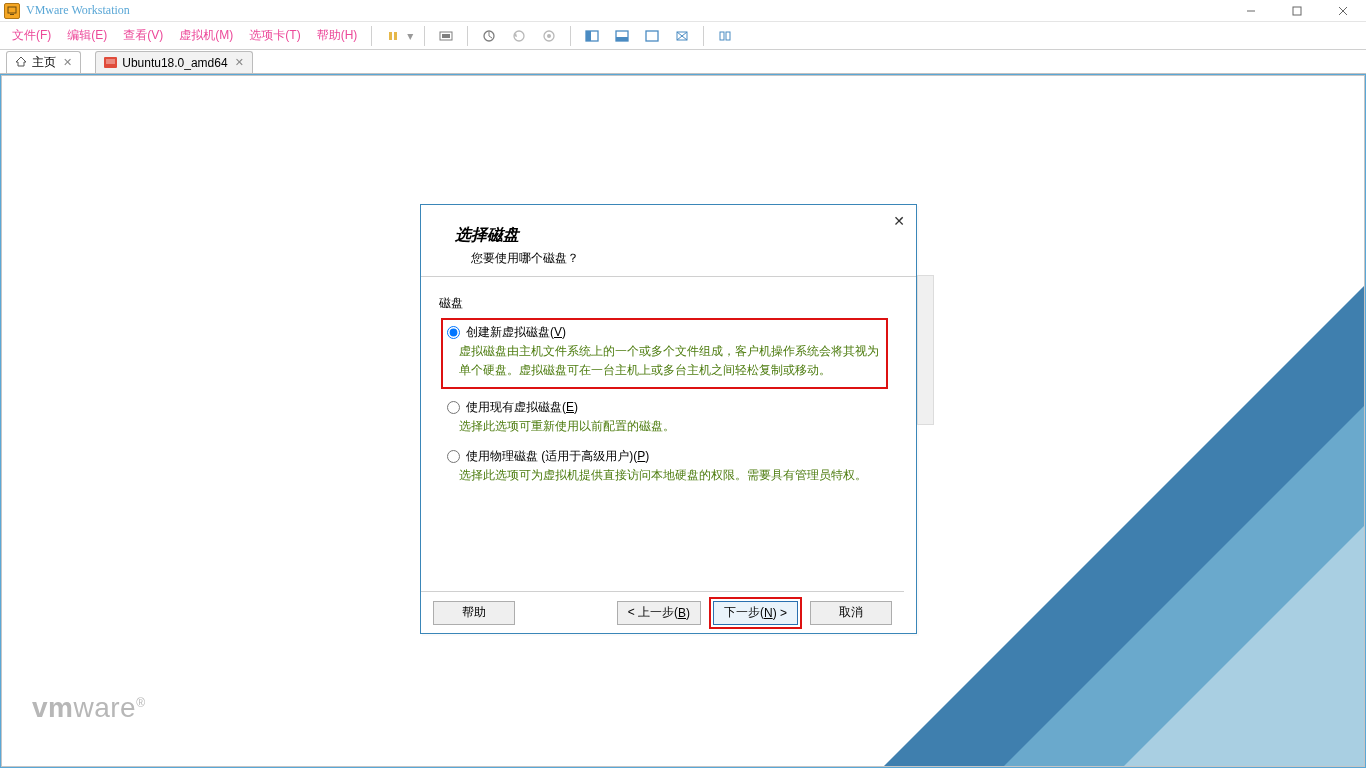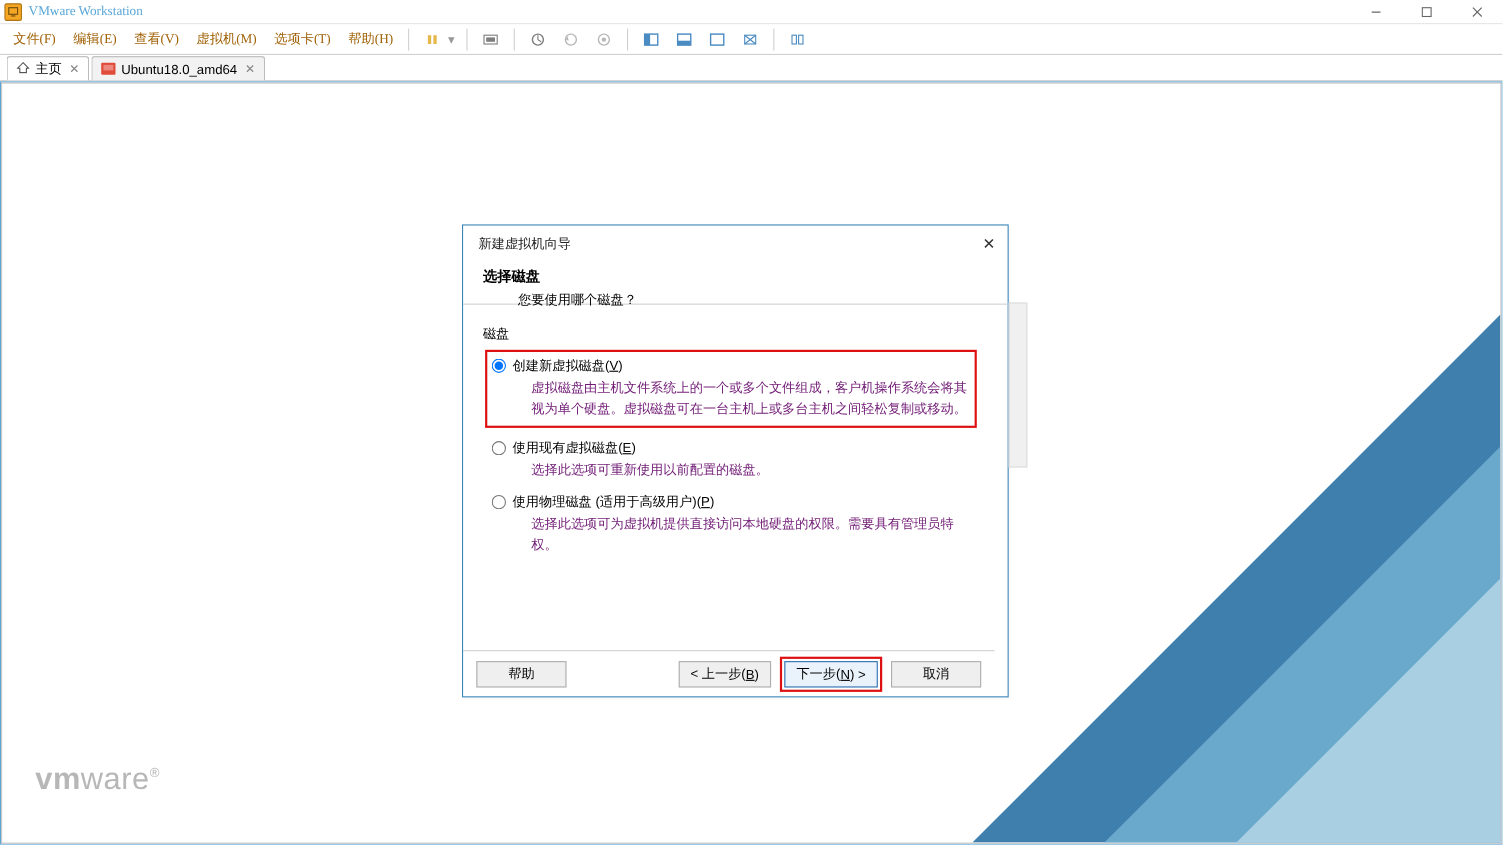--- a/index.html
+++ b/index.html
@@ -8,28 +8,28 @@
 
 .titlebar { height: 22px; background: #fff; border-bottom: 1px solid #e5e5e5; display: flex; align-items: center; padding-left: 4px; font-family: Liberation Serif, serif; }
 .titlebar .app-icon { width: 16px; height: 16px; background: #f5a623; border: 1px solid #b07515; border-radius: 2px; display: flex; align-items: center; justify-content: center; margin-right: 6px; }
 .titlebar .app-icon svg { width: 10px; height: 10px; }
 .titlebar .title { color: #5aa7d6; font-size: 12px; }
 .titlebar .win-controls { margin-left: auto; display: flex; }
 .titlebar .win-btn { width: 46px; height: 22px; display: flex; align-items: center; justify-content: center; color: #888; }
 
 
 .menubar { height: 28px; border-bottom: 1px solid #d0d0d0; display: flex; align-items: center; padding: 0 6px; gap: 4px; }
-.menubar .menu-item { padding: 3px 6px; color: #a16207; cursor: default; font-family: Liberation Serif, serif; }
+.menubar .menu-item { padding: 3px 6px; color: #ec4899; cursor: default; }
 .menubar .sep { width: 1px; height: 20px; background: #d0d0d0; margin: 0 4px; }
 .menubar .tool-btn { width: 26px; height: 22px; display: flex; align-items: center; justify-content: center; color: #7e7e7e; }
 .menubar .tool-btn.colored { color: #4a8bc2; }
 .menubar .dropdown-caret { width: 8px; display:flex; align-items:center; justify-content:center; color:#999; margin-left:-4px; margin-right:2px;}
 
 
-.tab-strip { height: 24px; background: #fff; border-bottom: 1px solid #c0c0c0; display: flex; align-items: flex-end; padding-left: 6px; gap: 2px; }
+.tab-strip { height: 24px; background: #fff; border-bottom: 1px solid #c0c0c0; display: flex; align-items: flex-end; padding-left: 6px; gap: 14px; }
 .tab { height: 22px; border: 1px solid #bcbcbc; border-bottom: none; background: #fff; display: flex; align-items: center; padding: 0 8px; gap: 5px; font-size: 12px; border-radius: 3px 3px 0 0; }
 .tab.inactive { background: #f2f2f2; }
 .tab .close { color: #888; font-size: 11px; margin-left: 2px; }
 .tab .home-icon { color: #555; }
 .tab .vm-icon { width: 13px; height: 11px; background: #e04b3a; border-radius: 1px; display:inline-block; position:relative;}
 .tab .vm-icon::after{content:"";position:absolute;left:2px;top:2px;width:9px;height:5px;background:#fff;opacity:.35;}
 
 
 .content { position: absolute; top: 74px; left: 0; right: 0; bottom: 0; border: 1px solid #5aa7d6; border-top: 1px solid #5aa7d6; background: #fff; }
 .content-inner { width: 100%; height: 100%; position: relative; border: 1px solid #c5c5c5; margin:0; }
@@ -37,32 +37,32 @@
 
 .tri { position: absolute; }
 .vmlogo { position: absolute; left: 30px; bottom: 42px; color: #b7b7b7; font-size: 28px; font-weight: 400; letter-spacing: .5px; font-family: Arial, sans-serif;}
 .vmlogo b { font-weight: 700; }
 
 
 .dialog { position: absolute; left: 418px; top: 128px; width: 497px; height: 430px; border: 1px solid #3a86b8; background: #fff; box-shadow: 2px 2px 0 rgba(0,0,0,.02); }
 .dialog-head { height: 72px; border-bottom: 1px solid #d0d0d0; padding: 8px 14px 6px 14px; position: relative; }
 .dialog-title { font-size: 12px; color: #222; }
 .dialog-close { position: absolute; right: 8px; top: 7px; width: 18px; height: 18px; display:flex; align-items:center; justify-content:center; font-size: 14px; color: #333; }
-.dialog-sub { margin-top: 12px; margin-left: 4px; font-weight: 700; font-size: 13px; }
+.dialog-sub { margin-top: 12px; margin-left: 20px; font-weight: 700; font-size: 16px; font-style: italic; }
 .dialog-q { margin-left: 36px; margin-top: 4px; font-size: 12px; }
 
 .dialog-body { padding: 18px 32px 8px 18px; font-size: 12px; }
 .group-label { margin-bottom: 6px; }
 
 .radio-block { margin: 4px 0 10px 8px; }
 .radio-block.highlight { border: 2px solid #d11; padding: 2px 6px 6px 4px; margin-left: 2px; margin-right: -4px; }
 .radio-row { display: flex; align-items: center; gap: 6px; margin: 2px 0; }
 .radio-row input { width: 13px; height: 13px; }
 .radio-label .accel { text-decoration: underline; }
-.radio-desc { margin-left: 36px; color: #701a75; line-height: 1.6; }
+.radio-desc { margin-left: 12px; color: #4d7c0f; line-height: 1.6; font-family: Liberation Mono, monospace; }
 
 .dialog-foot { position: absolute; left: 0; right: 12px; bottom: 0; height: 42px; border-top: 1px solid #d0d0d0; display: flex; align-items: center; padding: 0 12px; gap: 8px; }
 .dialog-foot .spacer { flex: 1; }
 .btn { min-width: 82px; height: 24px; background: #efefef; border: 1px solid #adadad; font-size: 12px; display: flex; align-items: center; justify-content: center; padding: 0 10px; }
 .btn.primary { border: 1px solid #2a6fb0; background: #eaf3fb; text-align: center; }
 .btn .accel { text-decoration: underline; }
 .btn-wrap-highlight { border: 2px solid #d11; padding: 2px; }
 
 
 .dialog-scroll { position: absolute; right: -18px; top: 70px; width: 17px; height: 150px; background: #f0f0f0; border: 1px solid #dcdcdc; }
@@ -193,21 +193,20 @@
     <svg class="tri" style="right:0;bottom:0" width="520" height="480">
       <polygon points="520,0 520,480 40,480" fill="#3f7fae"></polygon>
       <polygon points="520,120 520,480 160,480" fill="#6aa9cc"></polygon>
       <polygon points="520,240 520,480 280,480" fill="#a9cfe2"></polygon>
     </svg>
     <div class="vmlogo"><b><span>vm</span></b><span>ware</span><span style="font-size:12px;vertical-align:super">®</span></div>
 
     <div class="dialog">
       <div class="dialog-scroll"></div>
       <div class="dialog-head">
-        <div class="dialog-title">新建虚拟机向导</div>
         <div class="dialog-close">✕</div>
         <div class="dialog-sub">选择磁盘</div>
         <div class="dialog-q">您要使用哪个磁盘？</div>
       </div>
 
       <div class="dialog-body">
         <div class="group-label">磁盘</div>
 
         <div class="radio-block highlight">
           <label class="radio-row">

